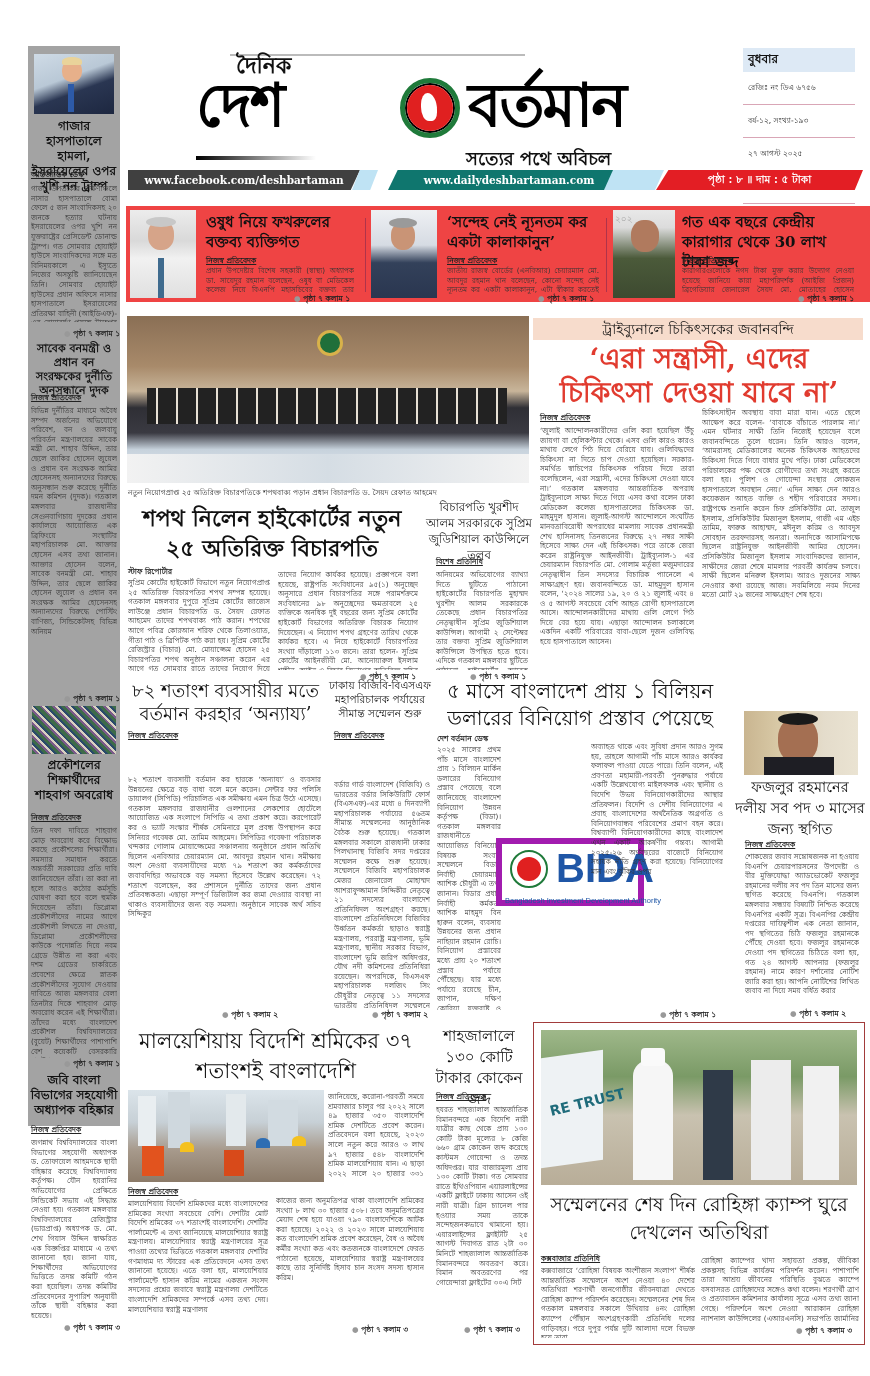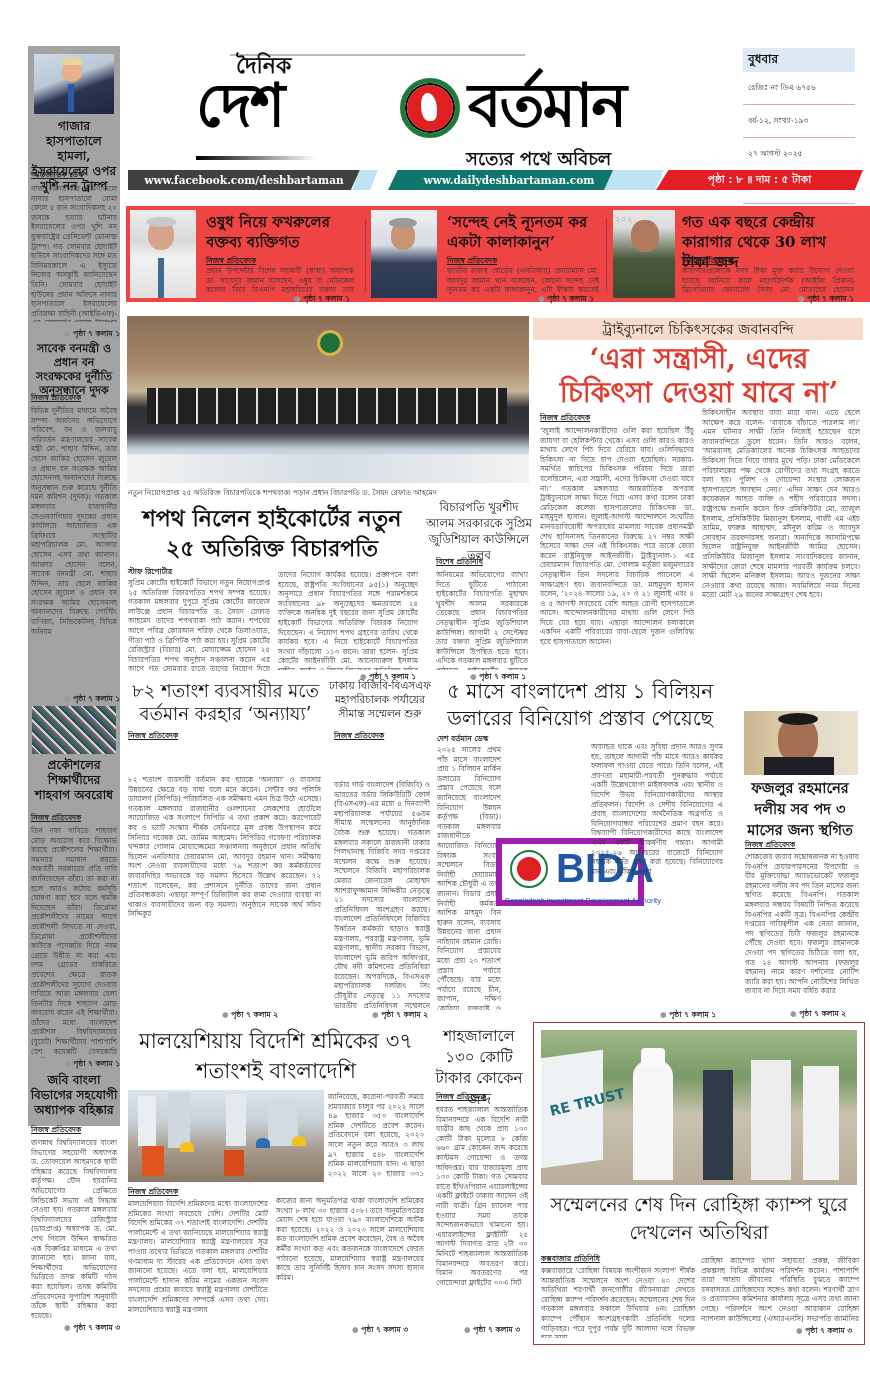--- a/index.html
+++ b/index.html
@@ -178,21 +178,21 @@
   <div class="abs" style="left:3px;top:52px;font-family:'Liberation Sans',sans-serif;font-size:7.5px;color:#1f56a6;white-space:nowrap">Bangladesh Investment Development Authority</div>
 </div>
 <div class="abs body-text" style="left:591px;top:742px;width:132px;height:265px">অব্যাহত থাকে এবং সুবিধা প্রদান আরও সুগম হয়, তাহলে আগামী পাঁচ মাসে আরও কার্যকর ফলাফল পাওয়া যেতে পারে। তিনি বলেন, এই প্রবণতা মহামারী-পরবর্তী পুনরুদ্ধার পর্যায়ে একটি উল্লেখযোগ্য মাইলফলক এবং স্থানীয় ও বিদেশি উভয় বিনিয়োগকারীদের আস্থার প্রতিফলন। বিদেশি ও দেশীয় বিনিয়োগের এ প্রবাহ বাংলাদেশের অর্থনৈতিক অগ্রগতি ও বিনিয়োগবান্ধব পরিবেশের প্রমাণ বহন করে। বিশ্বব্যাপী বিনিয়োগকারীদের কাছে বাংলাদেশ এখন একটি আকর্ষণীয় গন্তব্য। আগামী ২০২৫-২৬ অর্থবছরের বাজেটে বিনিয়োগ সহায়ক নীতি গ্রহণ করা হয়েছে। বিনিয়োগের মান এবং ঝুঁকির ওপর</div>
 <div class="abs cont" style="left:660px;top:1009px">পৃষ্ঠা ৭ কলাম ১</div>
 
 <div class="abs photo" style="left:744px;top:711px;width:114px;height:64px;background:linear-gradient(90deg,#c9b590 0%,#d8c9a6 30%,#e4dccb 70%,#eae3d2 100%)">
   <div class="abs" style="left:34px;top:6px;width:40px;height:46px;border-radius:45%;background:#a46f52"></div>
   <div class="abs" style="left:34px;top:2px;width:40px;height:12px;border-radius:50%;background:#1a1a1a"></div>
   <div class="abs" style="left:20px;top:46px;width:70px;height:18px;background:#1e1e24"></div>
 </div>
-<div class="abs headline serif" style="left:735px;top:777px;width:130px;text-align:center;font-size:14.5px;line-height:21px;font-weight:bold">ফজলুর রহমানের দলীয় সব পদ ৩ মাসের জন্য স্থগিত</div>
+<div class="abs headline serif" style="left:735px;top:777px;width:130px;text-align:center;font-size:14.5px;line-height:21px;font-weight:normal">ফজলুর রহমানের দলীয় সব পদ ৩ মাসের জন্য স্থগিত</div>
 <div class="abs byline" style="left:745px;top:839px">নিজস্ব প্রতিবেদক</div>
 <div class="abs body-text" style="left:745px;top:852px;width:114px;height:150px">শোকজের জবাব সন্তোষজনক না হওয়ায় বিএনপি চেয়ারপারসনের উপদেষ্টা ও বীর মুক্তিযোদ্ধা অ্যাডভোকেট ফজলুর রহমানের দলীয় সব পদ তিন মাসের জন্য স্থগিত করেছে বিএনপি। গতকাল মঙ্গলবার সন্ধ্যায় বিষয়টি নিশ্চিত করেছে বিএনপির একটি সূত্র। বিএনপির কেন্দ্রীয় দপ্তরের দায়িত্বশীল এক নেতা জানান, পদ স্থগিতের চিঠি ফজলুর রহমানকে পৌঁছে দেওয়া হবে। ফজলুর রহমানকে দেওয়া পদ স্থগিতের চিঠিতে বলা হয়, গত ২৪ আগস্ট আপনার (ফজলুর রহমান) নামে কারণ দর্শানোর নোটিশ জারি করা হয়। আপনি নোটিশের লিখিত জবাব না দিয়ে সময় বর্ধিত করার</div>
 <div class="abs cont" style="left:790px;top:1008px">পৃষ্ঠা ৭ কলাম ২</div>
 
 <div class="abs headline serif" style="left:128px;top:1026px;width:296px;text-align:center;font-size:21px;line-height:30px;font-weight:normal">মালয়েশিয়ায় বিদেশি শ্রমিকের ৩৭ শতাংশই বাংলাদেশি</div>
 <div class="abs photo" style="left:128px;top:1090px;width:196px;height:92px;background:linear-gradient(180deg,#dbe4ea 0%,#c7d0d6 35%,#a79a8c 65%,#8b7a68 100%)">
   <div class="abs" style="left:10px;top:6px;width:18px;height:50px;background:#e9eef1"></div>
   <div class="abs" style="left:40px;top:2px;width:22px;height:56px;background:#cfd8de"></div>
   <div class="abs" style="left:98px;top:4px;width:20px;height:52px;background:#e3e9ec"></div>
   <div class="abs" style="left:140px;top:10px;width:30px;height:46px;background:#d2dbe1"></div>

